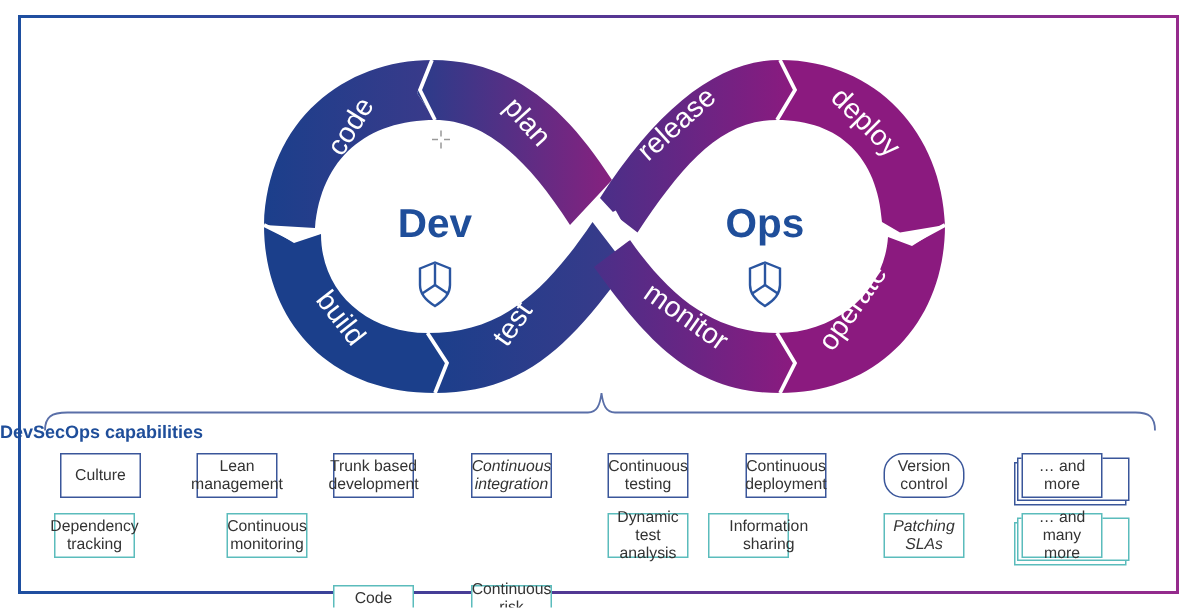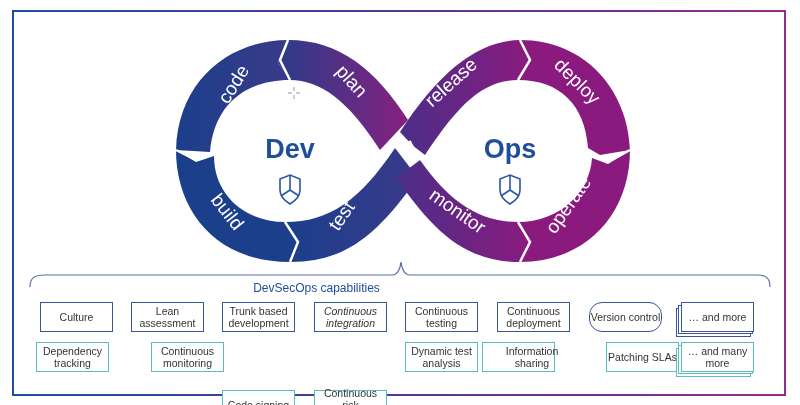--- a/index.html
+++ b/index.html
@@ -7,25 +7,25 @@
   .frame {
     position: absolute; left: 12px; top: 10px; width: 774px; height: 386px;
     border: 2px solid transparent;
     background: linear-gradient(#fff,#fff) padding-box, linear-gradient(90deg,#1e4fa0,#5a3592 55%,#952a8c) border-box;
     box-sizing: border-box;
   }
   svg.loop { position: absolute; left: 0; top: 0; }
   .seg-label { font-family: "Liberation Sans", sans-serif; font-size: 19px; fill: #ffffff; }
   .center-label { font-family: "Liberation Sans", sans-serif; font-weight: bold; font-size: 27px; fill: #1f4e9a; }
   .brace-title {
-    position: absolute; left: 0; width: 633px; top: 281px; text-align: center;
-    font-weight: normal; font-size: 12px; color: #1f4e9a;
+    position: absolute; left: 0; width: 633px; top: 281px; 
+    font-weight: bold; font-size: 12px; color: #1f4e9a;
   }
   .cap {
-    position: absolute; width: 73px; height: 30px; box-sizing: border-box;
+    position: absolute; width: 54px; height: 30px; box-sizing: border-box;
     display: flex; align-items: center; justify-content: center; text-align: center;
     font-size: 10.5px; line-height: 12px; color: #333;
     background: #fff;
   }
   .row1 { border: 1.5px solid #3a569a; }
   .row2 { border: 1.5px solid #5bbcbc; }
   .stack-back { position: absolute; width: 75px; height: 29px; box-sizing: border-box; background:#fff; }
 </style>
 </head>
 <body>
@@ -111,32 +111,32 @@
 
   <path stroke="#5a6fa8" stroke-width="1.2" fill="none" d="M30,287 C30,278 34,275 45,275 L392,275 C398,275 400,270 401,262 C402,270 404,275 410,275 L757,275 C766,275 770,278 770,287"></path>
 </svg>
 
 <div class="brace-title">DevSecOps capabilities</div>
 
 <div id="row1"></div>
 <div id="row2"></div>
 
 <div class="cap row1" style="left:40px;top:302px;">Culture</div>
-<div class="cap row1" style="left:131px;top:302px;">Lean assessment</div>
+<div class="cap row1" style="left:131px;top:302px;">Lean management</div>
 <div class="cap row1" style="left:222px;top:302px;">Trunk based development</div>
 <div class="cap row1" style="left:314px;top:302px;font-style:italic;">Continuous integration</div>
 <div class="cap row1" style="left:405px;top:302px;">Continuous testing</div>
 <div class="cap row1" style="left:497px;top:302px;">Continuous deployment</div>
 <div class="cap row1" style="left:589px;top:302px;border-radius:13px;">Version control</div>
 <div class="stack-back" style="left:676px;top:308px;border:1.5px solid #3a569a;"></div>
 <div class="stack-back" style="left:678px;top:305px;border:1.5px solid #3a569a;"></div>
 <div class="cap row1" style="left:681px;top:302px;">… and more</div>
 
 <div class="cap row2" style="left:36px;top:342px;">Dependency tracking</div>
 <div class="cap row2" style="left:131px;top:342px;margin-left:20px;">Continuous monitoring</div>
 <div class="cap row2" style="left:222px;top:342px;margin-top:48px;">Code signing</div>
 <div class="cap row2" style="left:314px;top:342px;margin-top:48px;">Continuous risk assessment</div>
 <div class="cap row2" style="left:405px;top:342px;">Dynamic test analysis</div>
-<div class="cap row2" style="left:482px;top:342px;padding-left:27px;">Information sharing</div>
-<div class="cap row2" style="left:606px;top:342px;">Patching SLAs</div>
+<div class="cap row2" style="left:472px;top:342px;padding-left:27px;">Information sharing</div>
+<div class="cap row2" style="left:589px;top:342px;font-style:italic;">Patching SLAs</div>
 <div class="stack-back" style="left:676px;top:348px;border:1.5px solid #5bbcbc;"></div>
 <div class="stack-back" style="left:678px;top:345px;border:1.5px solid #5bbcbc;"></div>
 <div class="cap row2" style="left:681px;top:342px;">… and many more</div>
 
 </body></html>

